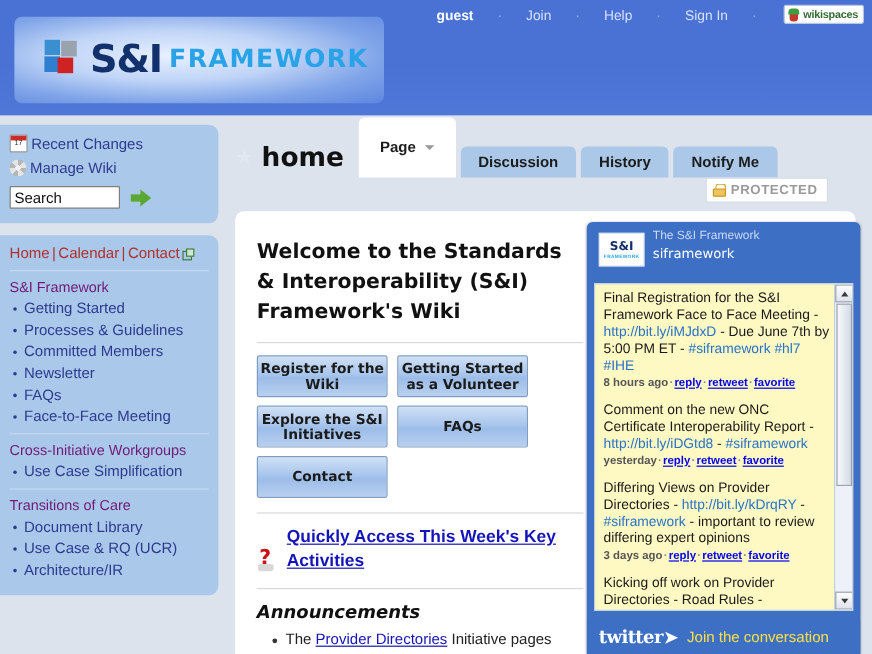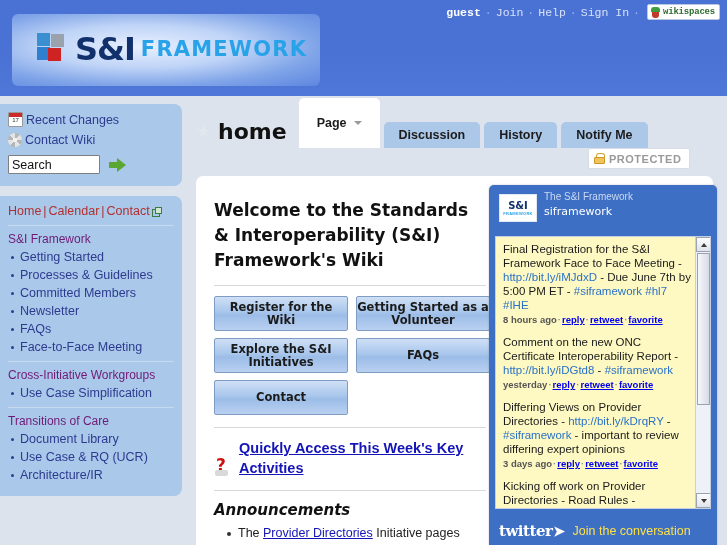--- a/index.html
+++ b/index.html
@@ -12,21 +12,21 @@
   
   .header{
     position:absolute;left:0;top:0;width:727px;height:96px;
     background:linear-gradient(180deg,#4a72d4 0%,#4a72d4 55%,#4e77d8 100%);
     background-color:#4a72d4;
     overflow:hidden;
   }
   .topnav{
     position:absolute;right:7px;top:4px;
     font-size:11.5px;color:#cfdcfa;white-space:nowrap;
-    display:flex;align-items:center;gap:0;font-family:Liberation Mono, monospace;
+    display:flex;align-items:flex-end;gap:16px;
   }
   .topnav .u{color:#ffffff;font-weight:bold;}
   .topnav a{color:#d5e0fb;text-decoration:none;}
   .topnav .sep{color:#9bb4ee;padding:0 4px;}
   .wsbadge{
     display:inline-flex;align-items:center;gap:3px;
     background:#ffffff;border:1px solid #b9c6e4;border-radius:2px;
     padding:0px 4px 0px 3px;margin-left:3px;height:14px;
   }
   .wsbadge .wslogo{
@@ -129,21 +129,21 @@
   .content{
     position:absolute;left:196px;top:176px;width:517px;height:380px;
     background:#ffffff;border-radius:7px 7px 0 0;
     padding:14px 18px;box-sizing:border-box;overflow:hidden;
   }
   .h1{font-size:17px;font-weight:bold;color:#111;line-height:25px;margin:8px 0 0 0;
      font-family:"DejaVu Sans",sans-serif;max-width:268px;}
   hr.crule{border:0;border-top:1px solid #d9d9d9;margin:12px 0 10px 0;max-width:272px;}
   .btngrid{display:flex;flex-wrap:wrap;width:276px;gap:7px 8px;}
   .bigbtn{
-    width:134px;height:35px;box-sizing:border-box;
+    width:109px;height:35px;box-sizing:border-box;
     background:linear-gradient(180deg,#cfe0f5 0%,#a9c6ec 45%,#9cbde8 55%,#b9d0f0 100%);
     border:1px solid #7f9dc4;border-radius:2px;
     display:flex;align-items:center;justify-content:center;text-align:center;
     font-size:11.5px;font-weight:bold;color:#1b1b1b;line-height:13px;
     font-family:"DejaVu Sans",sans-serif;
   }
   .qrow{display:flex;align-items:flex-end;margin-top:2px;max-width:272px;}
   .qico{width:18px;height:22px;margin-right:7px;position:relative;flex:0 0 auto;}
   .qico:before{content:"?";position:absolute;left:2px;top:-1px;font-size:17px;font-weight:bold;color:#cc1111;font-family:"DejaVu Sans",sans-serif;}
   .qico:after{content:"";position:absolute;left:1px;bottom:2px;width:13px;height:6px;background:#d9d9d9;border-radius:2px;}
@@ -240,21 +240,21 @@
 
 <div class="sidebar">
 
   <div class="sbbox">
     <div class="sbrow">
       <span class="ico ico-cal"></span>
       <a href="#">Recent Changes</a>
     </div>
     <div class="sbrow">
       <span class="ico ico-gear"></span>
-      <a href="#">Contact Wiki</a>
+      <a href="#">Manage Wiki</a>
     </div>
     <div class="searchrow">
       <input class="searchbox" type="text" value="Search" style="">
       <span class="goarrow"></span>
     </div>
   </div>
 
   <div class="sbbox2">
     <div class="navtop">
       <a href="#">Home</a><span class="bar">|</span><a href="#">Calendar</a><span class="bar">|</span><a href="#">Contact</a><span class="extlink"></span>

